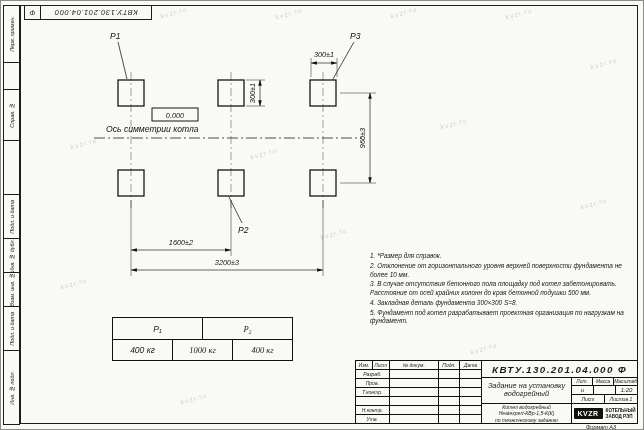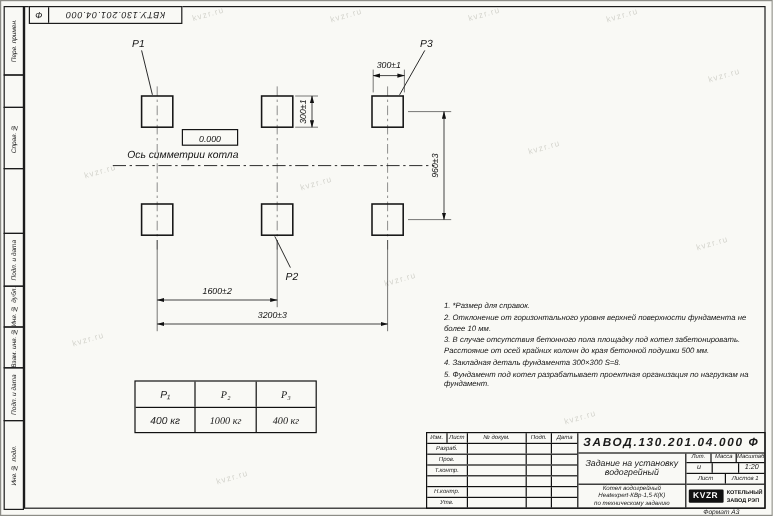--- a/index.html
+++ b/index.html
@@ -42,21 +42,21 @@
   .drawing text { font-family:"Liberation Sans",sans-serif; font-size:7.3px; font-style:italic; fill:#111; }
   .drawing text.big { font-size:8.6px; }
   .drawing rect.elevbox { fill:none; stroke:#161616; stroke-width:1; }
 
   
   .notes { position:absolute; left:370px; top:252px; width:266px;
            font-size:6.45px; line-height:1.36; font-style:italic; color:#141414; }
   .note { margin-bottom:1px; }
 
   
-  .load-table { position:absolute; left:112px; top:317px; width:152px; border:1.5px solid #111; background:transparent; }
+  .load-table { position:absolute; left:112px; top:317px; width:181px; border:1.5px solid #111; background:transparent; }
   .lt-row { display:flex; height:21px; }
   .lt-row + .lt-row { border-top:1px solid #111; }
   .lt-cell { flex:1; display:flex; align-items:center; justify-content:center;
              font-size:8.5px; font-style:italic; }
   .lt-cell + .lt-cell { border-left:1px solid #111;font-family:Liberation Serif, serif; }
 
   
   .title-block { position:absolute; left:355px; top:360px; width:283px; height:64px;
                  border:1.5px solid #111; display:flex; font-style:italic; background:transparent; }
   .tb-left { width:126px; border-right:1.3px solid #111; display:flex; flex-direction:column; font-size:5px; }
@@ -225,21 +225,20 @@
     <div class="note">2. Отклонение от горизонтального уровня верхней поверхности фундамента не более 10 мм.</div>
     <div class="note">3. В случае отсутствия бетонного пола площадку под котел забетонировать. Расстояние от осей крайних колонн до края бетонной подушки 500 мм.</div>
     <div class="note">4. Закладная деталь фундамента 300×300 S=8.</div>
     <div class="note">5. Фундамент под котел разрабатывает проектная организация по нагрузкам на фундамент.</div>
   </div>
 
   <div class="load-table">
     <div class="lt-row">
       <div class="lt-cell">Р₁</div>
       <div class="lt-cell">Р₂</div>
-      <div class="lt-cell">Р₃</div>
     </div>
     <div class="lt-row">
       <div class="lt-cell">400 кг</div>
       <div class="lt-cell">1000 кг</div>
       <div class="lt-cell">400 кг</div>
     </div>
   </div>
 
   <div class="title-block">
     <div class="tb-left">
@@ -282,21 +281,21 @@
       </div>
       <div class="tb-row">
         <div class="tb-c w34">Утв.</div>
         <div class="tb-c w50"></div>
         <div class="tb-c w21"></div>
         <div class="tb-c w21"></div>
       </div>
     </div>
 
     <div class="tb-right">
-      <div class="tb-docnum">ЗАВОД.130.201.04.000 Ф</div>
+      <div class="tb-docnum">КВТУ.130.201.04.000 Ф</div>
       <div class="tb-lower">
         <div class="tb-title-col">
           <div class="tb-title">Задание на установку водогрейный</div>
           <div class="tb-product">
             <span>Котел водогрейный</span>
             <span>Heatexpert-КВр-1,5-К(К)</span>
             <span>по техническому заданию</span>
           </div>
         </div>
         <div class="tb-right-col">

